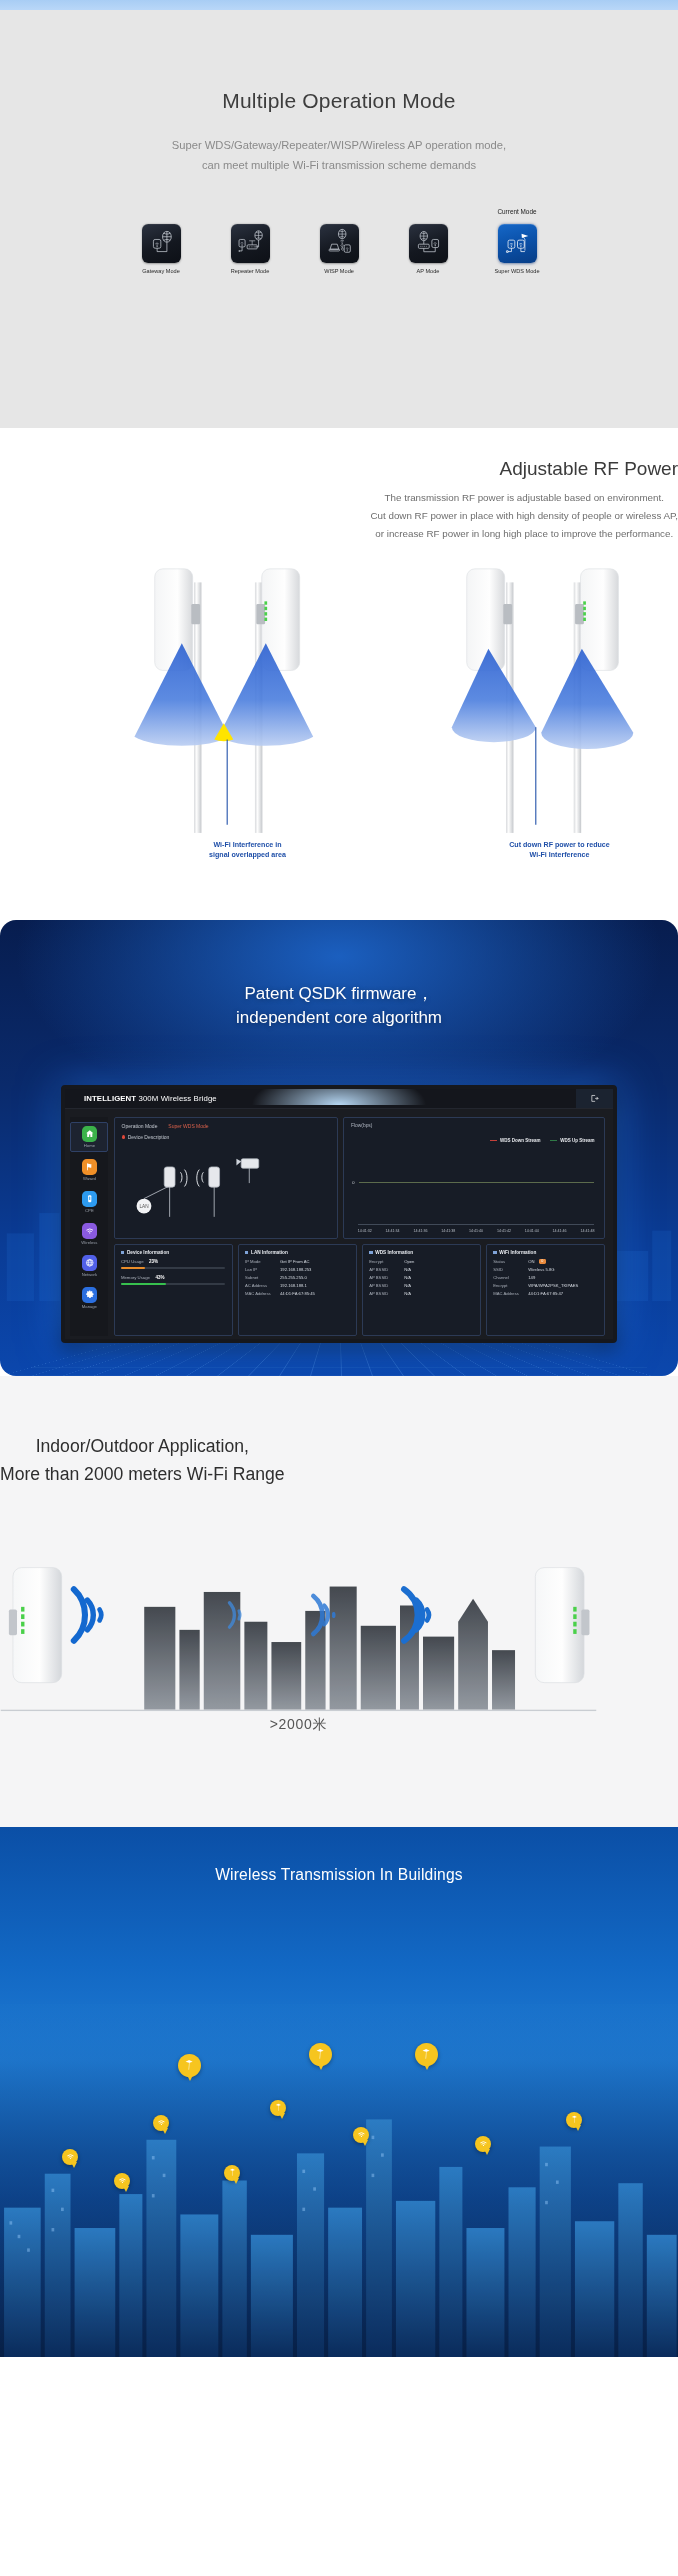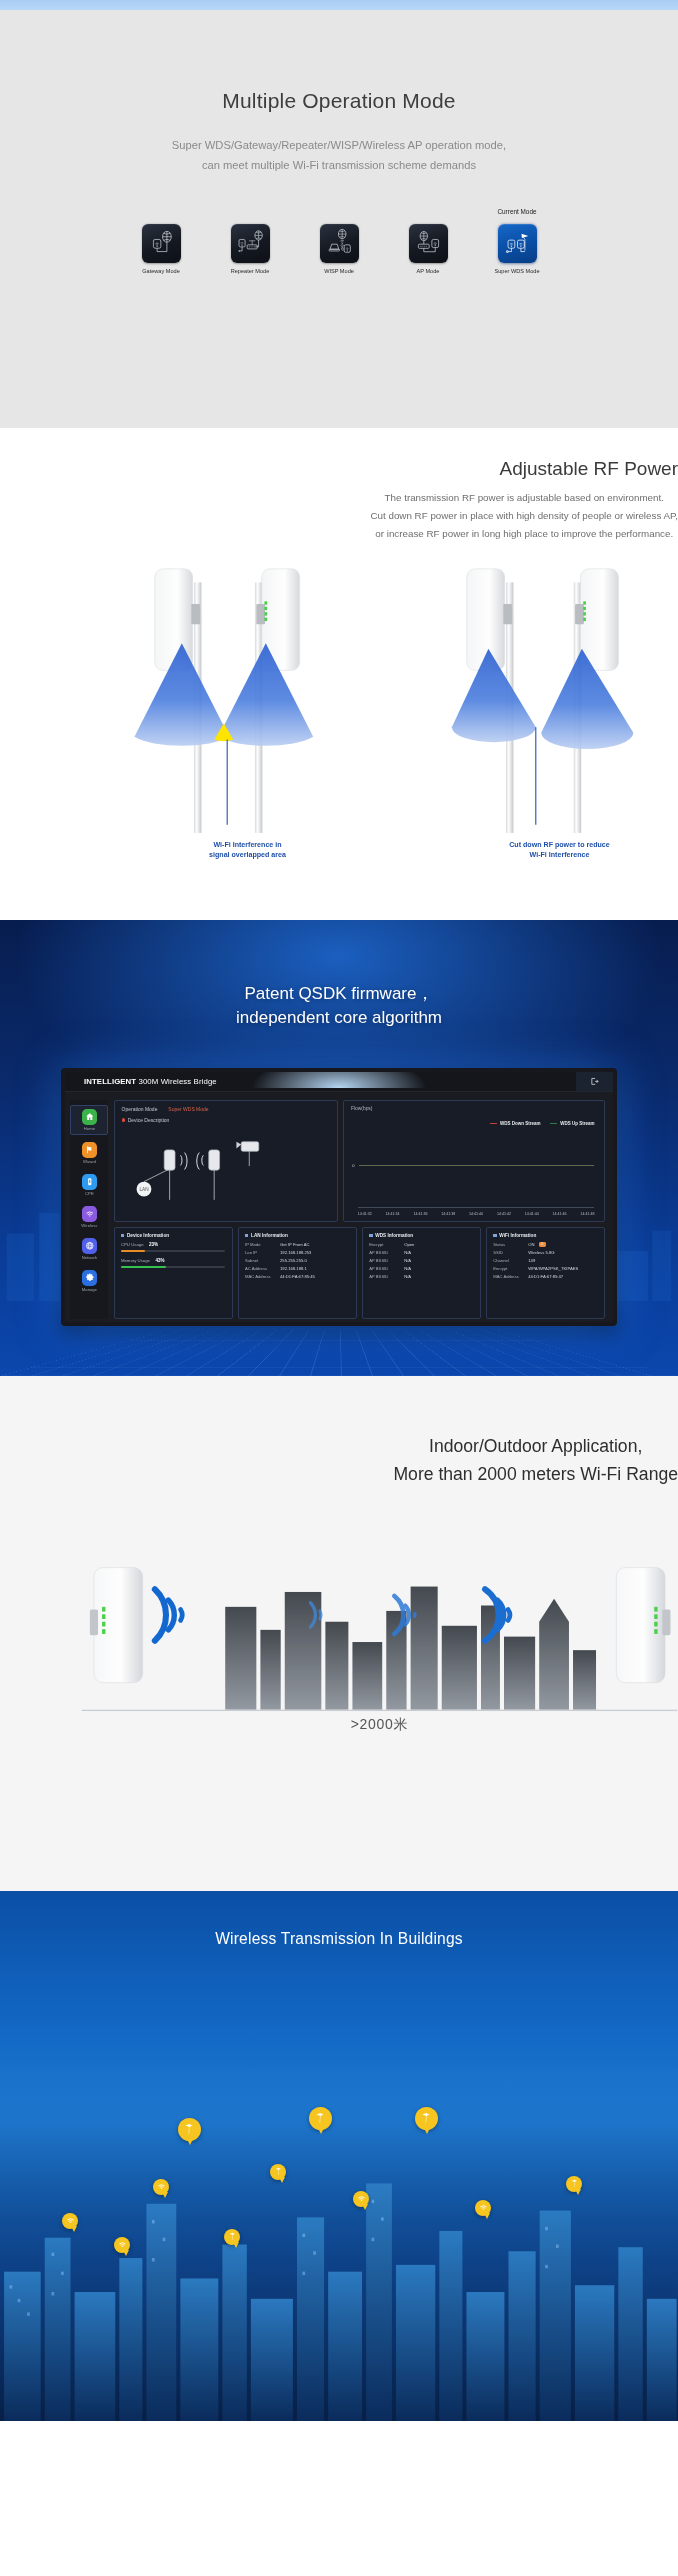--- a/index.html
+++ b/index.html
@@ -65,38 +65,39 @@
     text-align: center; font-size: 7.1px; color: #1f4fa8;
     line-height: 10.2px; font-weight: 700;
   }
 
   
   .sec-qsdk {
     height: 456px; position: relative; overflow: hidden;
     background:
       radial-gradient(ellipse 475px 244px at 50% 8%, #1b5fbf 0%, rgba(27,95,191,0) 68%),
       linear-gradient(180deg, #071d4f 0%, #0a2a6b 36%, #0a3c96 72%, #0b47ad 100%);
+    border-radius: 16px;
   }
   .qsdk-grid {
     position: absolute; left: 0; bottom: 0; width: 100%; height: 190px;
     background-image:
       repeating-linear-gradient(90deg, rgba(120,190,255,.22) 0 0.7px, transparent 0.7px 31px),
       repeating-linear-gradient(0deg, rgba(120,190,255,.16) 0 0.7px, transparent 0.7px 20.3px);
     transform: perspective(176px) rotateX(62deg);
     transform-origin: bottom center;
   }
   .qsdk-city { position: absolute; left: 0; bottom: 75px; width: 100%; height: 115px; opacity: .5; }
   .sec-qsdk .h1 {
     position: relative; text-align: center; color: #fff;
     font-size: 17px; font-weight: 400; line-height: 24.4px; padding-top: 62px;
     text-shadow: 0 0.7px 5.4px rgba(0,0,0,.35);
   }
   
   .monitor {
-    position: absolute; left: 61px; top: 148px; width: 556px; height: 258px;
+    position: absolute; left: 61px; top: 165px; width: 556px; height: 258px;
     background: #111318; border: 4.7px solid #16181d; border-radius: 4.1px;
     box-shadow: 0 0 41px rgba(40,130,255,.55), 0 6.8px 19px rgba(0,0,0,.5);
     overflow: hidden;
   }
   .mon-glow {
     position: absolute; left: 50%; top: -17.6px; width: 176px; height: 34px;
     transform: translateX(-50%);
     background: radial-gradient(ellipse at 50% 100%, rgba(190,225,255,.95), rgba(120,190,255,0) 70%);
   }
   .ui-top {
@@ -144,21 +145,21 @@
   .kv .k { width: 35px; }
   .kv .v { color: #d4d9e0; }
   .usage-lbl { font-size: 4.3px; color: #aab0ba; margin-bottom: 2.7px; }
   .usage-lbl b { color: #fff; margin-left: 5.4px; font-size: 4.5px; }
   .bar { height: 2px; background: #333a45; border-radius: 1.4px; margin-bottom: 6.1px; }
   .bar i { display: block; height: 2px; border-radius: 1.4px; }
   .badge-on { background: #e98a3c; color: #fff; font-size: 3.7px; border-radius: 1.4px;
               padding: 0 2.7px; margin-left: 4.1px; }
 
   
-  .sec-range { background: #f5f5f6; height: 515px; display: flex; flex-direction: column; align-items: flex-end; position: relative; }
+  .sec-range { background: #f5f5f6; height: 451px; display: flex; flex-direction: column; align-items: flex-start; position: relative; }
   .sec-range .h1 { margin-top: 56px; font-size: 17.6px; color: #2e2e2e; font-weight: 400; line-height: 28px; text-align: center; }
   .range-stage { margin-top: 39px; width: 597px; height: 217px; position: relative; }
   .range-meters { position: absolute; left: 0; width: 100%; bottom: 9.5px; text-align: center;
                   font-size: 14px; color: #555; letter-spacing: 0.7px; }
 
   
   .sec-bldg { height: 530px; position: relative; overflow: hidden;
     background: linear-gradient(180deg,#0b4fa6 0%, #1268c4 26%, #1f7ad2 44%, #11539f 62%, #0a2c63 100%); }
   .sec-bldg .h1 { position: relative; text-align: center; color: #fff; font-size: 15.6px;
                   font-weight: 400; padding-top: 39px; letter-spacing: 0.2px; }

